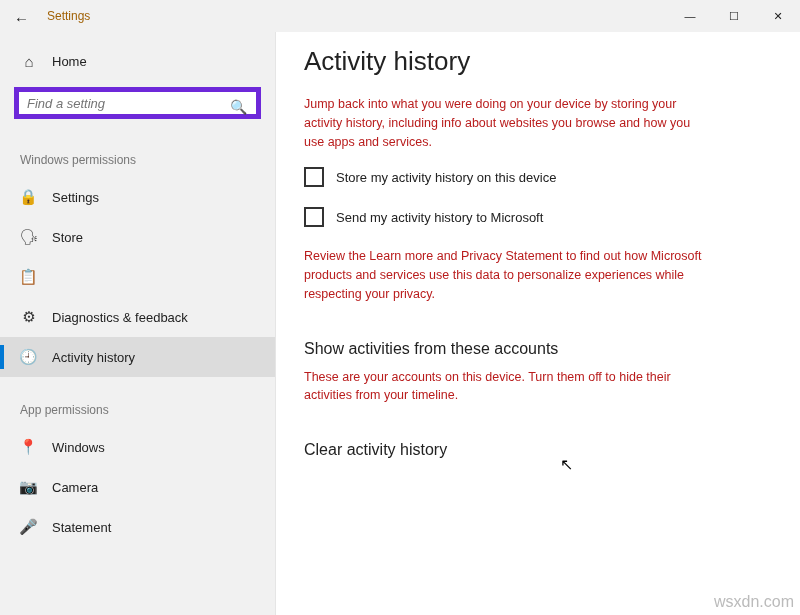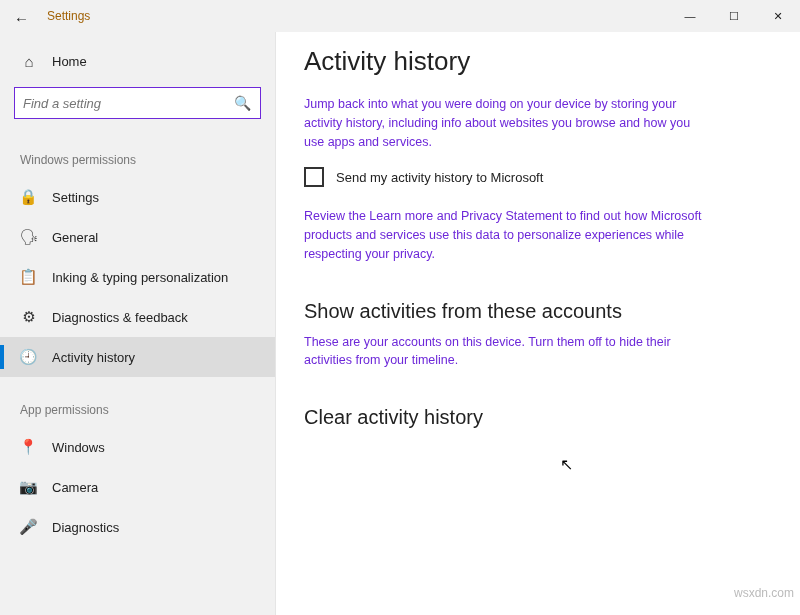--- a/index.html
+++ b/index.html
@@ -8,37 +8,37 @@
     .titlebar-left{display:flex;align-items:center;gap:18px;}
     .back-arrow{font-size:15px; cursor:pointer; color:#222;}
     .title{font-size:12px;color:#a16207;}
     .window-controls{display:flex;}
     .window-controls div{width:44px;height:32px;display:flex;align-items:center;justify-content:center;color:#222;font-size:11px;cursor:pointer;}
     .main{display:flex; height:calc(100% - 32px);}
     .sidebar{width:276px; background:#f1f1f1; padding:14px 0 0 0; overflow-y:auto; border-right:1px solid #e5e5e5;}
     .home-row{display:flex;align-items:center;gap:14px;padding:7px 20px;color:#222;font-size:13px;cursor:pointer;}
     .icon{width:18px;display:flex;align-items:center;justify-content:center;color:#333;font-size:15px;flex-shrink:0;}
     .search-wrap{padding:10px 14px 8px 14px;}
-    .search-box{position:relative; border:1px solid #6d28d9; background:#fff; height:32px;}
+    .search-box{position:relative; border:5px solid #6d28d9; background:#fff; height:32px;}
     .search-box input{border:none;outline:none;width:100%;height:100%;padding:0 30px 0 8px;font-size:13px;font-style:italic;color:#666;background:transparent;}
     .search-box .search-icon{position:absolute;right:8px;top:7px;color:#555;font-size:14px;}
     .category{padding:6px 20px 14px 20px; font-size:13px; font-weight:600; color:#222;}
     .section-header{padding:26px 8px 10px 20px; font-size:12px; color:#777;}
     .nav-item{display:flex;align-items:center;gap:14px;padding:11px 20px;color:#222;font-size:13px;cursor:pointer;position:relative;}
     .nav-item.selected{background:#dcdcdc;}
     .nav-item.selected::before{content:"";position:absolute;left:0;top:8px;bottom:8px;width:4px;background:#0078d4;}
     .content{flex:1; padding:14px 40px 0 28px; overflow-y:auto; color:#222;}
     .content h1{font-size:26px;font-weight:400;margin-bottom:18px;}
-    .content h2{font-size:20px;font-weight:400;margin-top:36px;margin-bottom:10px;}
-    .desc{font-size:12.5px;line-height:1.5;color:#6d28d9;max-width:400px;margin-bottom:16px;}
+    .content h2{font-size:16px;font-weight:400;margin-top:36px;margin-bottom:10px;}
+    .desc{font-size:12.5px;line-height:1.5;color:#b91c1c;max-width:400px;margin-bottom:16px;}
     .checkbox-row{display:flex;align-items:center;gap:12px;margin-bottom:20px;cursor:pointer;}
     .checkbox{width:20px;height:20px;border:2px solid #333;flex-shrink:0;}
     .checkbox-label{font-size:13px;color:#222;}
     .cursor{position:absolute;pointer-events:none;font-size:16px;color:#000;}
-    .watermark{position:absolute;bottom:15px;right:6px;font-size:12px;color:#bbb;}
+    .watermark{position:absolute;bottom:4px;right:6px;font-size:16px;color:#bbb;}
   </style>
 </head>
 <body>
 
 <div class="titlebar">
   <div class="titlebar-left">
     <span class="back-arrow">←</span>
     <span class="title">Settings</span>
   </div>
   <div class="window-controls">
@@ -62,25 +62,24 @@
     </div>
 
     <div class="section-header">Windows permissions</div>
     <div id="nav1">
         <div class="nav-item">
           <span class="icon">🔒</span>
           <span>Settings</span>
         </div>
         <div class="nav-item">
           <span class="icon">🗣</span>
-          <span>General</span>
+          <span>Store</span>
         </div>
         <div class="nav-item">
           <span class="icon">📋</span>
-          <span>Inking &amp; typing personalization</span>
         </div>
         <div class="nav-item">
           <span class="icon">⚙</span>
           <span>Diagnostics &amp; feedback</span>
         </div>
         <div class="nav-item selected">
           <span class="icon">🕘</span>
           <span>Activity history</span>
         </div>
       </div>
@@ -90,28 +89,32 @@
         <div class="nav-item">
           <span class="icon">📍</span>
           <span>Windows</span>
         </div>
         <div class="nav-item">
           <span class="icon">📷</span>
           <span>Camera</span>
         </div>
         <div class="nav-item">
           <span class="icon">🎤</span>
-          <span>Diagnostics</span>
+          <span>Statement</span>
         </div>
       </div>
   </div>
 
   <div class="content">
     <h1>Activity history</h1>
     <p class="desc">Jump back into what you were doing on your device by storing your activity history, including info about websites you browse and how you use apps and services.</p>
+    <div class="checkbox-row">
+      <div class="checkbox"></div>
+      <span class="checkbox-label">Store my activity history on this device</span>
+    </div>
     <div class="checkbox-row">
       <div class="checkbox"></div>
       <span class="checkbox-label">Send my activity history to Microsoft</span>
     </div>
     <p class="desc">Review the Learn more and Privacy Statement to find out how Microsoft products and services use this data to personalize experiences while respecting your privacy.</p>
 
     <h2>Show activities from these accounts</h2>
     <p class="desc">These are your accounts on this device. Turn them off to hide their activities from your timeline.</p>
 
     <h2>Clear activity history</h2>

